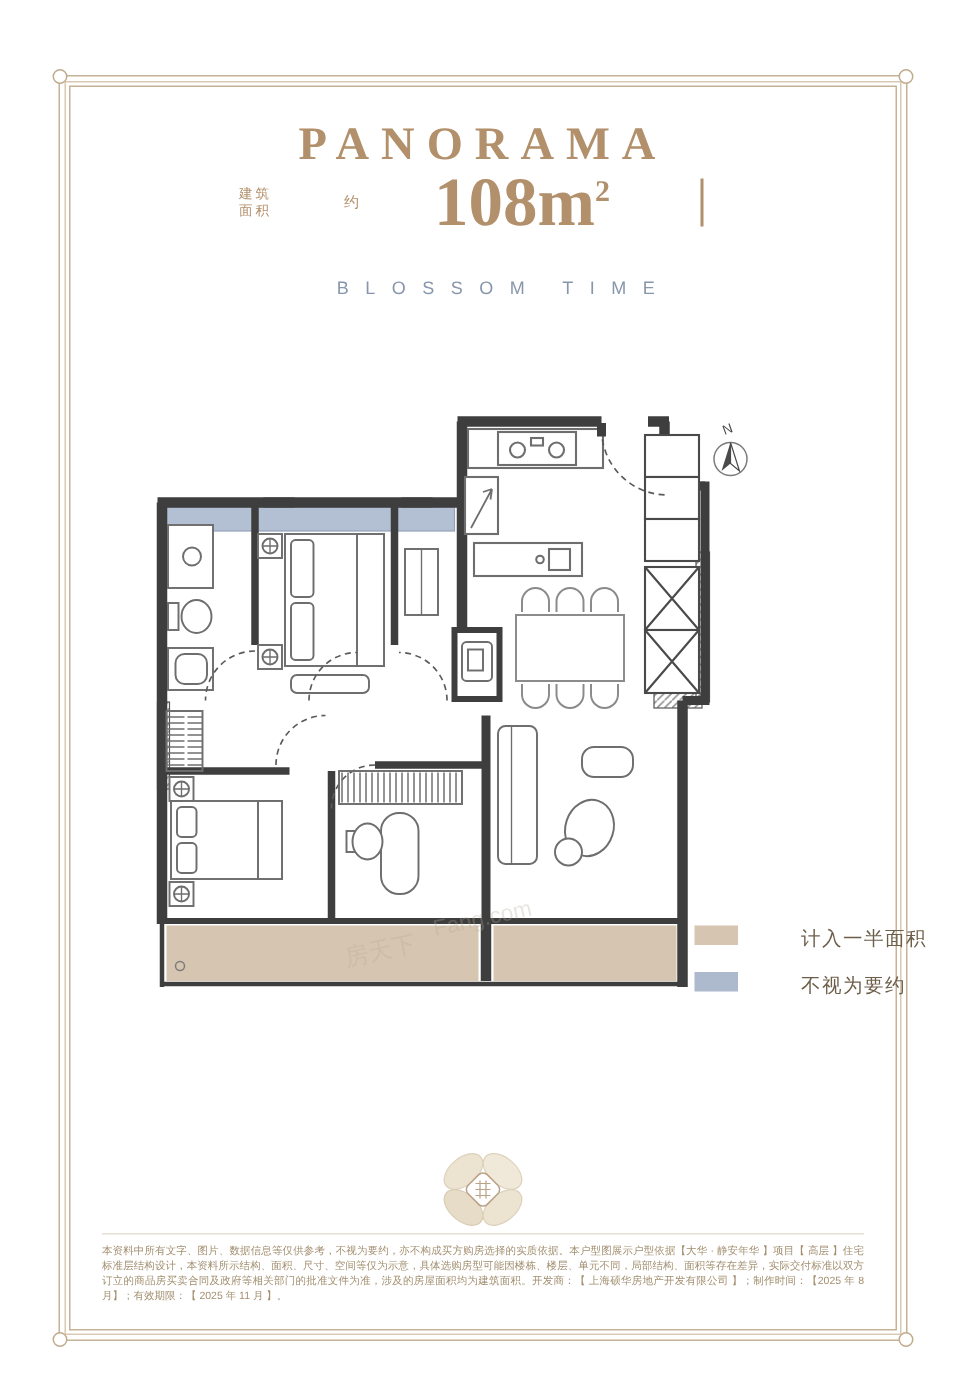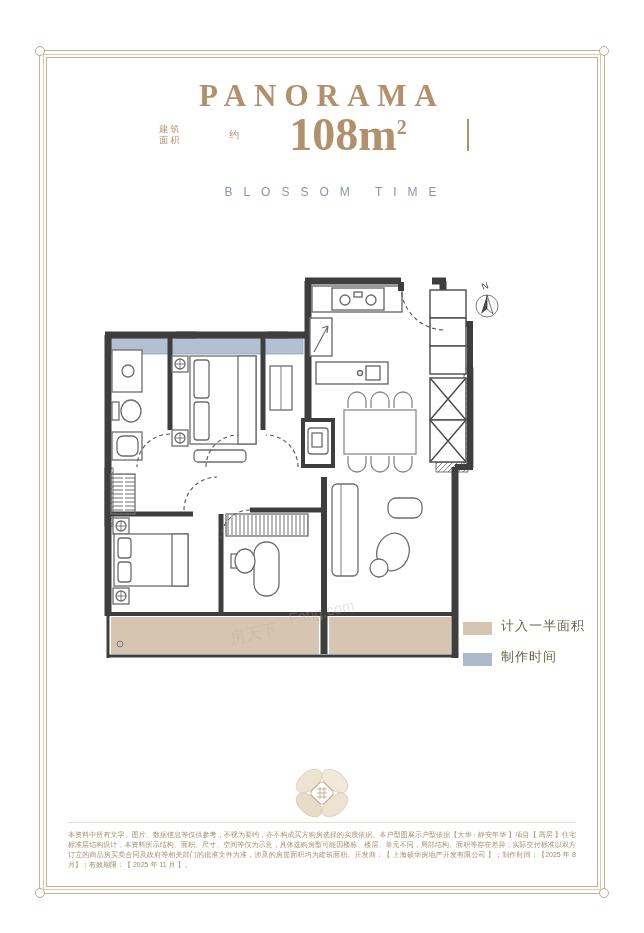--- a/index.html
+++ b/index.html
@@ -28,21 +28,21 @@
   .area-value{font-family:"Liberation Serif",serif;font-size:46px;font-weight:700;}
   .area-value sup{font-size:20px;}
   .v-div{width:2px;height:32px;background:#b2906b;align-self:center;margin:0 16px;}
   .layout-text{font-family:"Liberation Serif",serif;font-size:28px;letter-spacing:2px;}
   .subtitle{margin-top:24px;font-size:12px;letter-spacing:11px;color:#8896ac;
             padding-left:28px;}
   
   .plan{position:absolute;left:98px;top:272px;}
   
   .legend{position:absolute;left:463px;top:617px;}
-  .legend-row{display:flex;align-items:flex-end;margin-bottom:13px;}
+  .legend-row{display:flex;align-items:flex-start;margin-bottom:13px;gap:33px;}
   .swatch{width:29px;height:13px;margin-right:9px;}
   .legend-label{font-size:13px;color:#6e5f4b;letter-spacing:1px;}
   
   .caption{position:absolute;left:0;right:0;top:703px;text-align:center;
            font-size:14px;color:#8b8b8b;letter-spacing:2px;}
   .flower{position:absolute;left:287px;top:763px;}
   .disclaimer{position:absolute;left:68px;right:68px;top:822px;
               border-top:1px solid #e6e0d5;padding-top:7px;
               font-size:7px;line-height:10px;color:#a38f70;text-align:justify;}
   svg text{font-family:"Liberation Sans",sans-serif;}
@@ -252,21 +252,21 @@
   </svg>
   </div>
 
   <div class="legend">
     <div class="legend-row">
       <span class="swatch" style="background: rgb(214, 197, 176);"></span>
       <span class="legend-label">计入一半面积</span>
     </div>
     <div class="legend-row">
       <span class="swatch" style="background: rgb(173, 186, 205);"></span>
-      <span class="legend-label">制作时间</span>
+      <span class="legend-label">不视为要约</span>
     </div>
   </div>
 
 
   <div class="flower">
     <svg width="70" height="60" viewBox="0 0 70 60">
       <g>
         <ellipse cx="22" cy="18" rx="15" ry="9" transform="rotate(-40 22 18)" fill="#ece3d1" stroke="#dcd0ba" stroke-width="0.8"></ellipse>
         <ellipse cx="48" cy="18" rx="15" ry="9" transform="rotate(40 48 18)" fill="#f0e9da" stroke="#dcd0ba" stroke-width="0.8"></ellipse>
         <ellipse cx="22" cy="42" rx="15" ry="9" transform="rotate(40 22 42)" fill="#e7dcc7" stroke="#d8cbb2" stroke-width="0.8"></ellipse>

